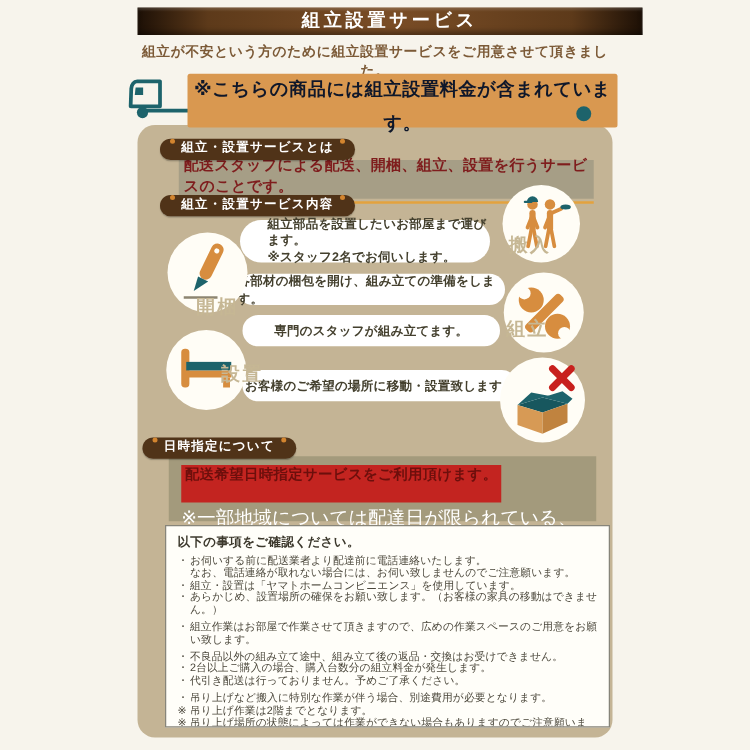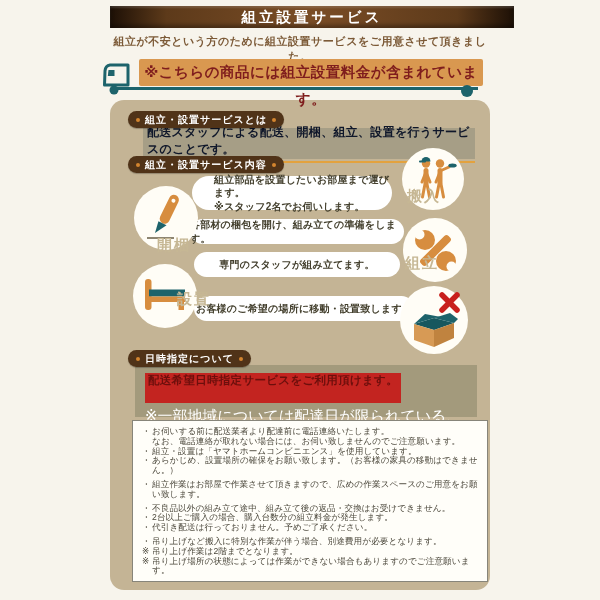--- a/index.html
+++ b/index.html
@@ -21,51 +21,51 @@
     font-size:14.5px;font-weight:bold;letter-spacing:3px;
   }
   .subtitle{
     position:absolute;left:110px;top:34px;width:380px;text-align:center;
     color:#7c5a37;font-family:"DejaVu Serif","Liberation Serif",serif;
     font-size:11px;font-weight:bold;letter-spacing:.5px;
   }
 
   
   .banner{
-    position:absolute;left:139px;top:59px;width:344px;height:27px;
+    position:absolute;left:150px;top:59px;width:344px;height:43px;
     background:#d99850;border-radius:2px;
-    color:#7f1d1d;font-weight:bold;font-size:14.5px;line-height:27px;
+    color:#0f172a;font-weight:bold;font-size:14.5px;line-height:27px;
     text-align:center;letter-spacing:.5px;z-index:2;
   }
   .truck-cab{position:absolute;left:101px;top:60px;width:38px;height:38px;z-index:3;}
   .truck-line{position:absolute;left:112px;top:87px;width:366px;height:3px;background:#1d636b;z-index:1;}
   .truck-wheel-right{position:absolute;left:461px;top:85px;width:12px;height:12px;border-radius:50%;background:#1d636b;z-index:3;}
 
   
   .panel{
     position:absolute;left:110px;top:100px;width:380px;height:490px;
     background:#c4b495;border-radius:14px;
   }
   .pill{
     position:absolute;height:17px;background:#503318;border-radius:9px;
     color:#fff;font-size:10px;font-weight:bold;letter-spacing:1px;
-    display:flex;align-items:center;gap:5px;padding:0 8px;z-index:4;
+    display:flex;align-items:flex-start;gap:5px;padding:0 8px;z-index:4;
     box-shadow:0 1px 1px rgba(0,0,0,.25);
   }
   .pill .dot{width:4px;height:4px;border-radius:50%;background:#d3852f;flex:0 0 auto;}
   .pill1{left:18px;top:11px;}
   .pill2{left:18px;top:56px;}
-  .pill3{left:18px;top:250px;}
+  .pill3{left:4px;top:250px;}
 
   .strip1{
     position:absolute;left:33px;top:28px;width:332px;height:31px;
     background:#a69e86;display:flex;align-items:center;justify-content:center;
   }
   .strip1 span{
-    color:#0f172a;font-size:12px;font-weight:bold;letter-spacing:.3px;
+    color:#7f1d1d;font-size:12px;font-weight:bold;letter-spacing:.3px;
     border-bottom:2px solid #e3a23e;padding:0 4px 3px;
   }
 
   
   .circle{position:absolute;background:#fffdf6;border-radius:50%;z-index:2;}
   .c-hannyu{left:292px;top:48px;width:62px;height:62px;}
   .c-kaikon{left:24px;top:86px;width:64px;height:64px;}
   .c-kumitate{left:293px;top:118px;width:64px;height:64px;}
   .c-secchi{left:23px;top:164px;width:64px;height:64px;}
   .c-box{left:290px;top:186px;width:68px;height:68px;}
@@ -239,20 +239,21 @@
 
     <div class="strip2">
       <span class="red-highlight">配送希望日時指定サービスをご利用頂けます。</span>
       <div class="dt-note">
         <span>※一部地域については配達日が限られている、指定できる時間が限られているなどの理由により、希望通りの</span><br>
         <span>日時にお届けができない場合がございます。</span>
       </div>
     </div>
 
     <div class="notice-box">
+      <div class="notice-title">以下の事項をご確認ください。</div>
       <div>
           <div class="n-item">
             <span class="n-bullet">・</span>
             <span class="n-text">お伺いする前に配送業者より配達前に電話連絡いたします。</span>
           </div>
           <div class="n-item">
             <span class="n-bullet"></span>
             <span class="n-text">なお、電話連絡が取れない場合には、お伺い致しませんのでご注意願います。</span>
           </div>
           <div class="n-item">

